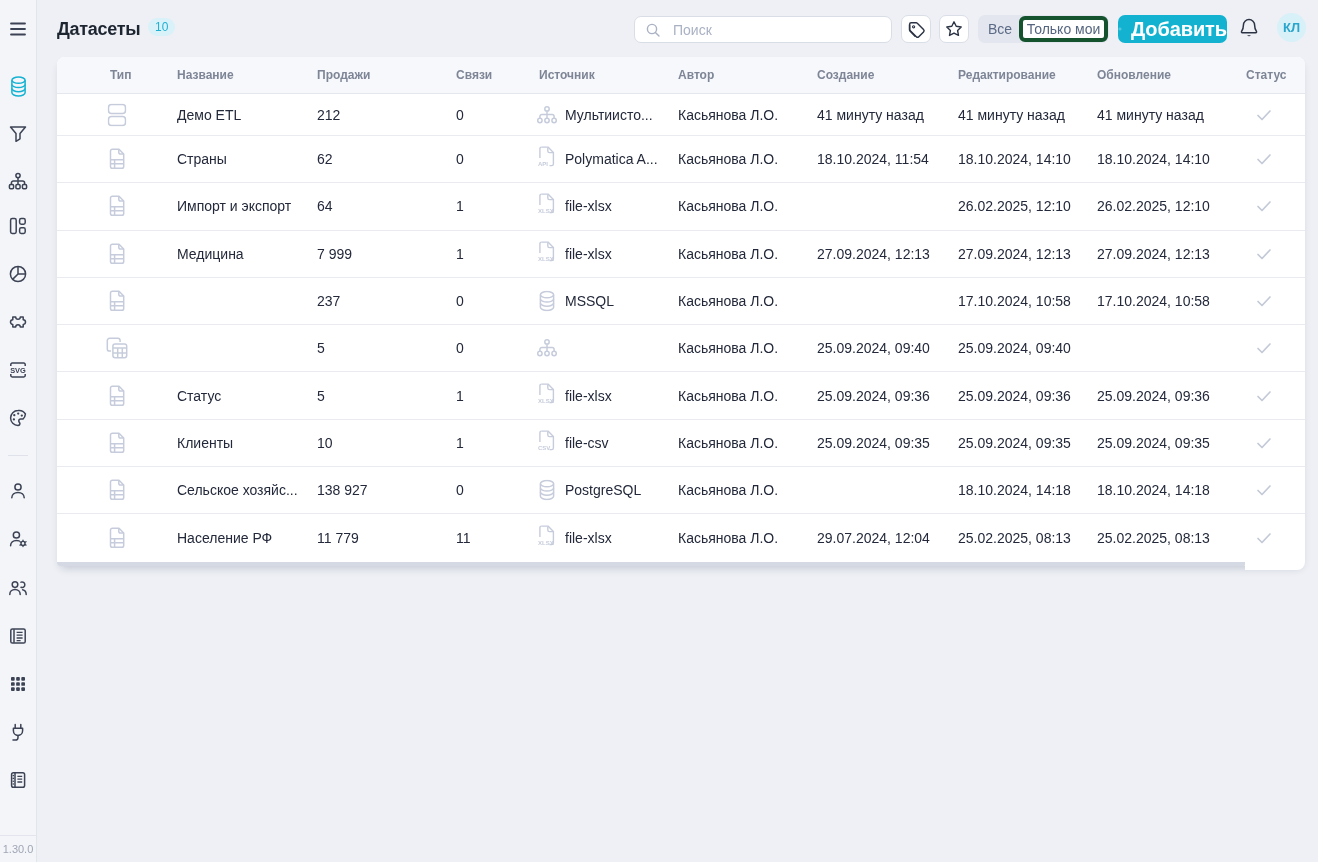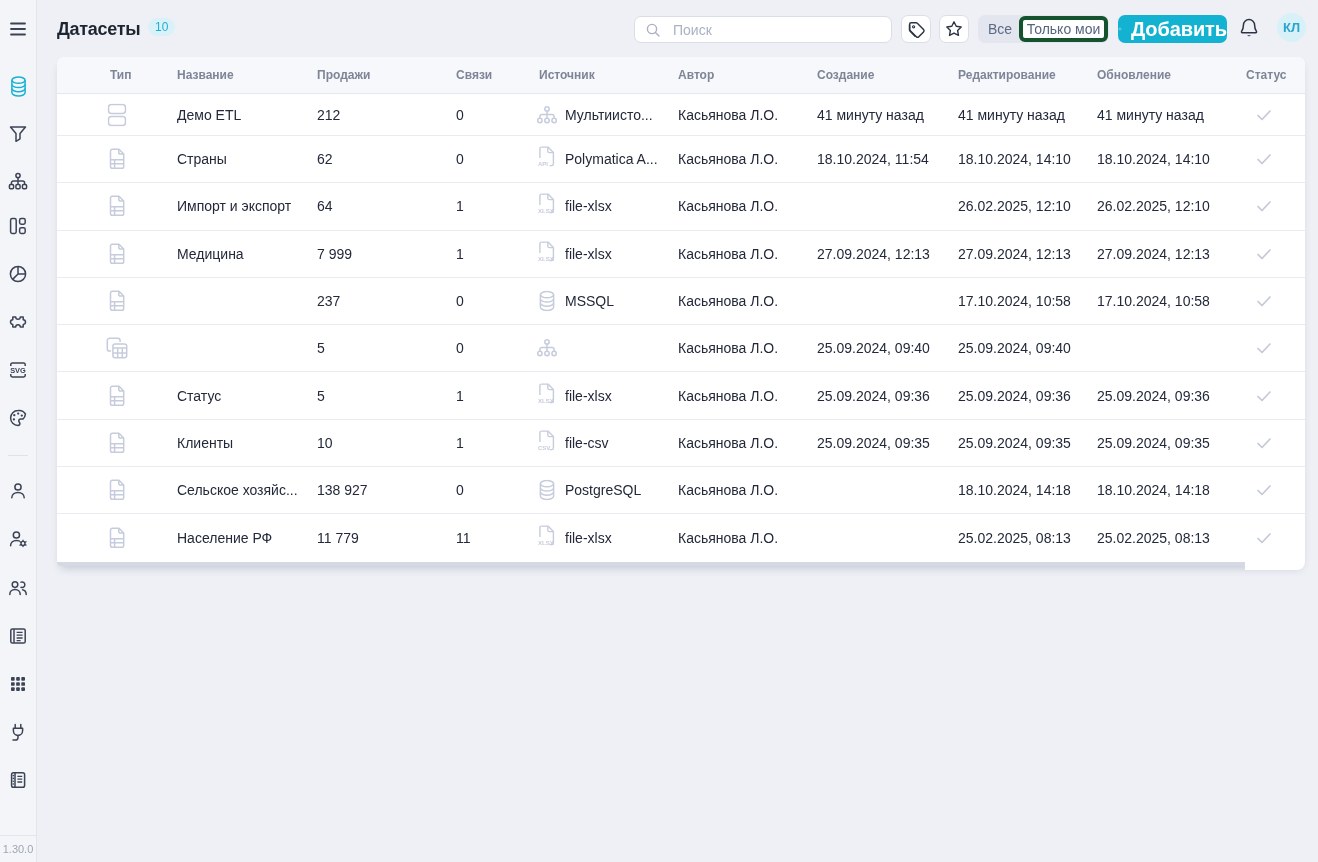--- a/index.html
+++ b/index.html
@@ -519,20 +519,21 @@
 <span class="ci si" style="left:490px">
         <svg width="18" height="27" viewBox="0 0 18 27" fill="none">
           <path d="M3.6 1.6 H10 L15.4 7 V18.4 a1.7 1.7 0 0 1 -1.7 1.7 H11.5" stroke="#c6ccdb" stroke-width="1.4" stroke-linejoin="round"></path>
           <path d="M1.9 12.5 V3.3 A1.7 1.7 0 0 1 3.6 1.6" stroke="#c6ccdb" stroke-width="1.4"></path>
           <path d="M9.8 2 V5.4 a1.7 1.7 0 0 0 1.7 1.7 h3.6" stroke="#c6ccdb" stroke-width="1.4"></path>
           <text x="0" y="20.5" font-family="Liberation Sans,sans-serif" font-size="6" font-weight="bold" fill="#c6ccdb">XLSX</text>
         </svg>
       </span>
 <span class="c" style="left:508px">file-xlsx</span>
 <span class="c" style="left:621px">Касьянова Л.О.</span>
+<span class="c" style="left:760px">29.07.2024, 12:04</span>
 <span class="c" style="left:901px">25.02.2025, 08:13</span>
 <span class="c" style="left:1040px">25.02.2025, 08:13</span>
 <span class="ci" style="left:1207px">
         <svg width="18" height="18" viewBox="0 0 18 18" fill="none">
           <path d="M3 9.5 L7 13.5 L15 5" stroke="#c3c9d7" stroke-width="1.7" stroke-linecap="round" stroke-linejoin="round"></path>
         </svg>
       </span>
 </div>
 
   <div class="hscroll"></div>

